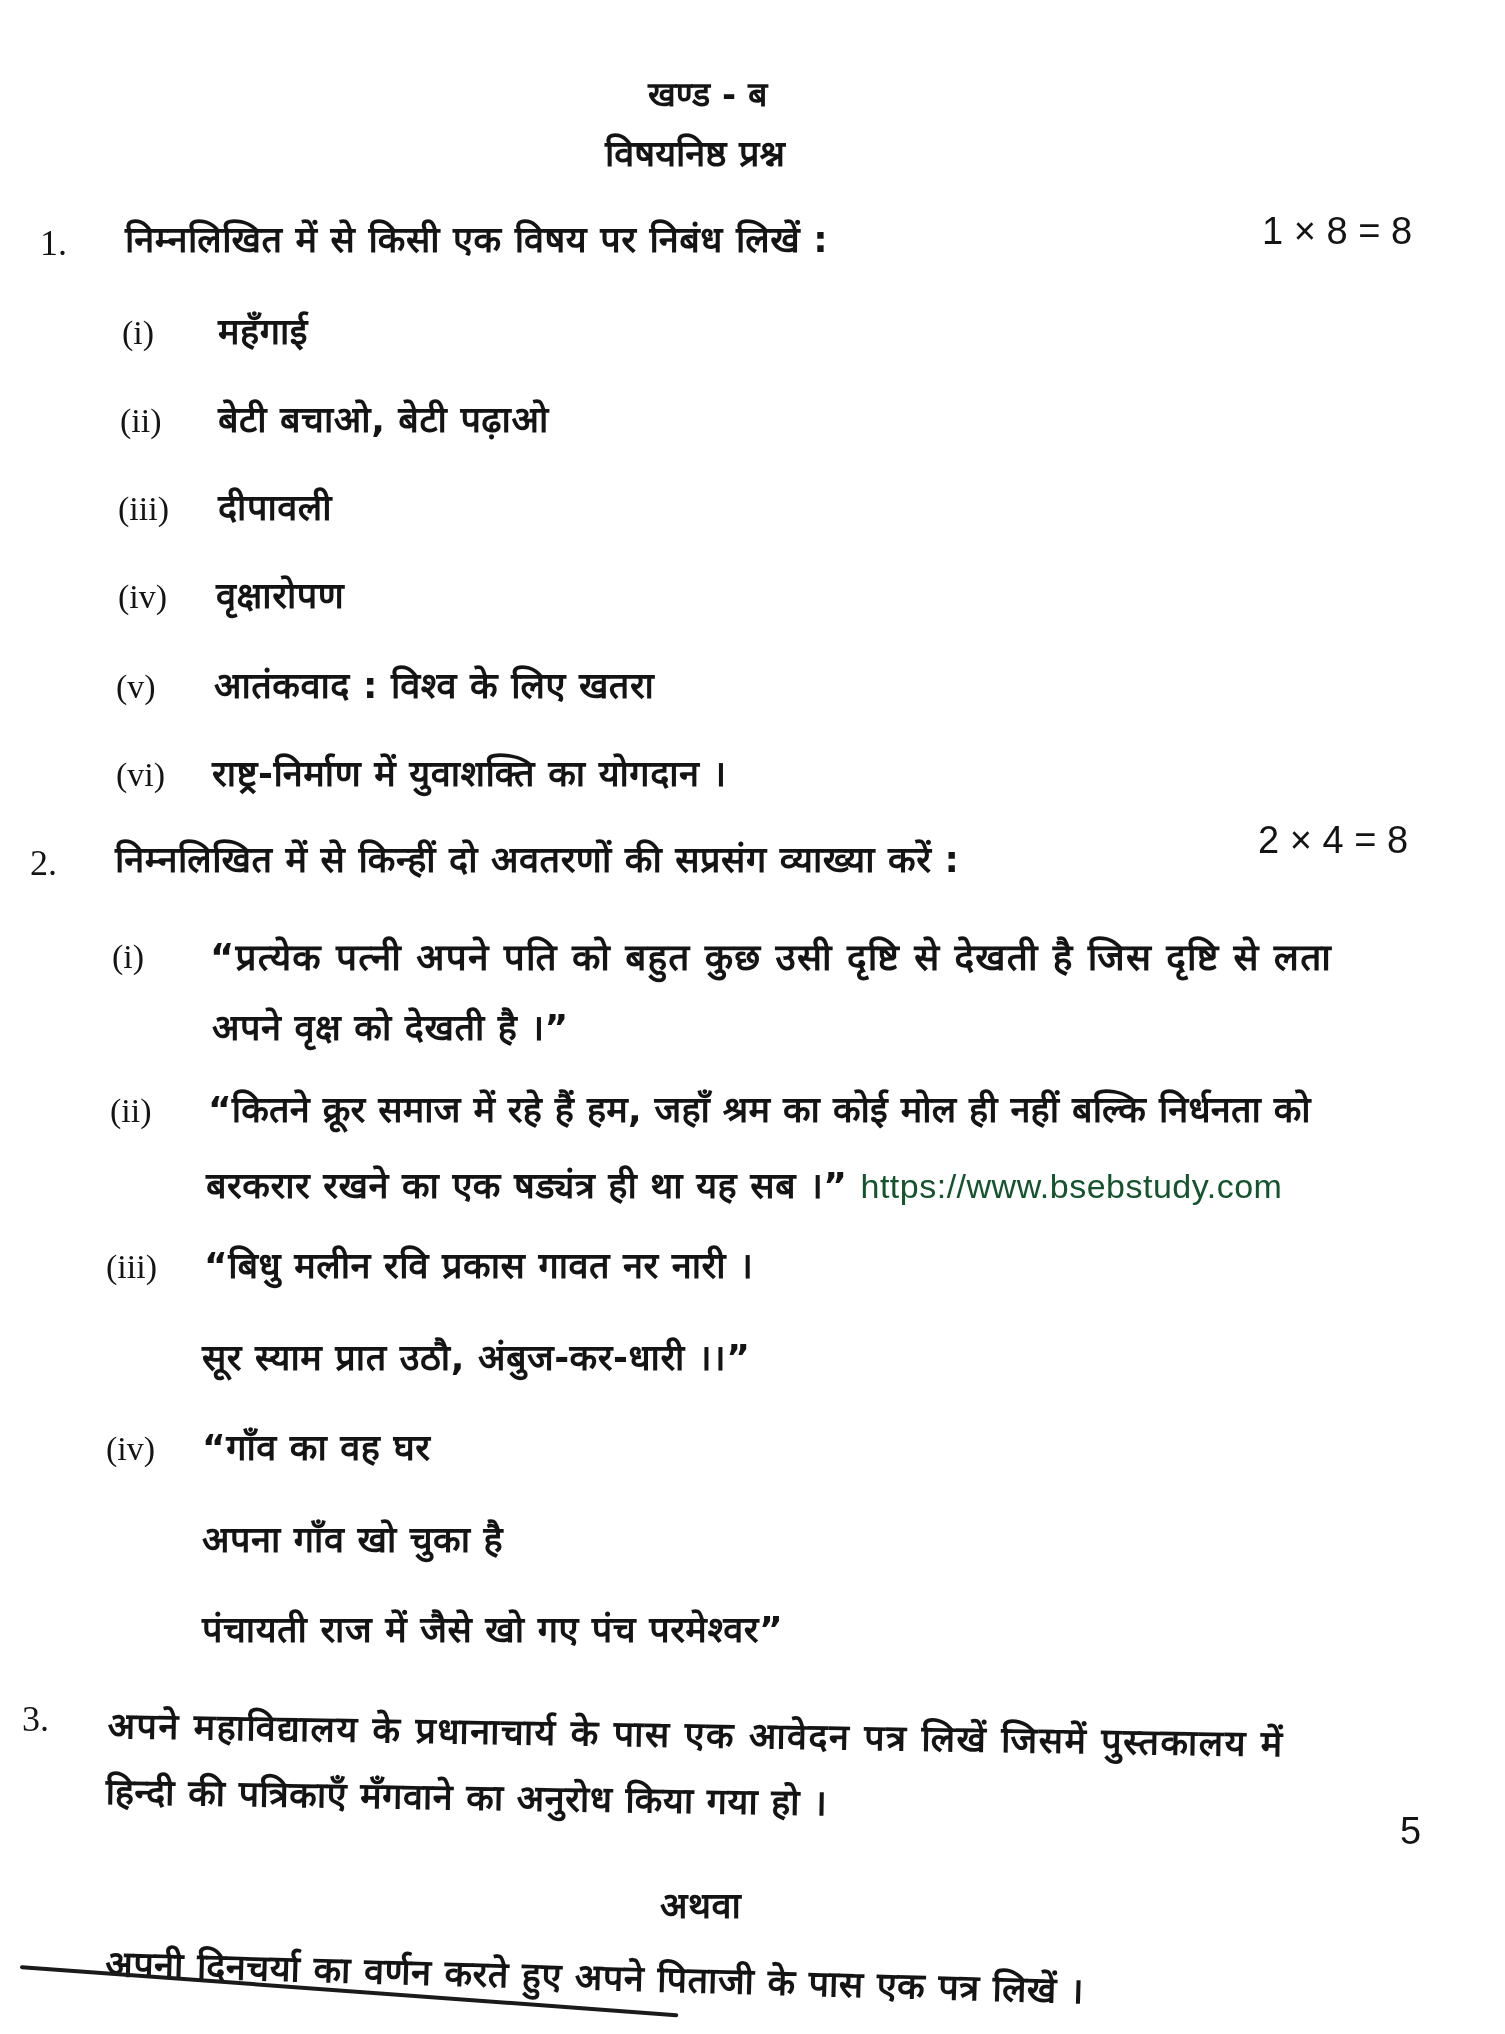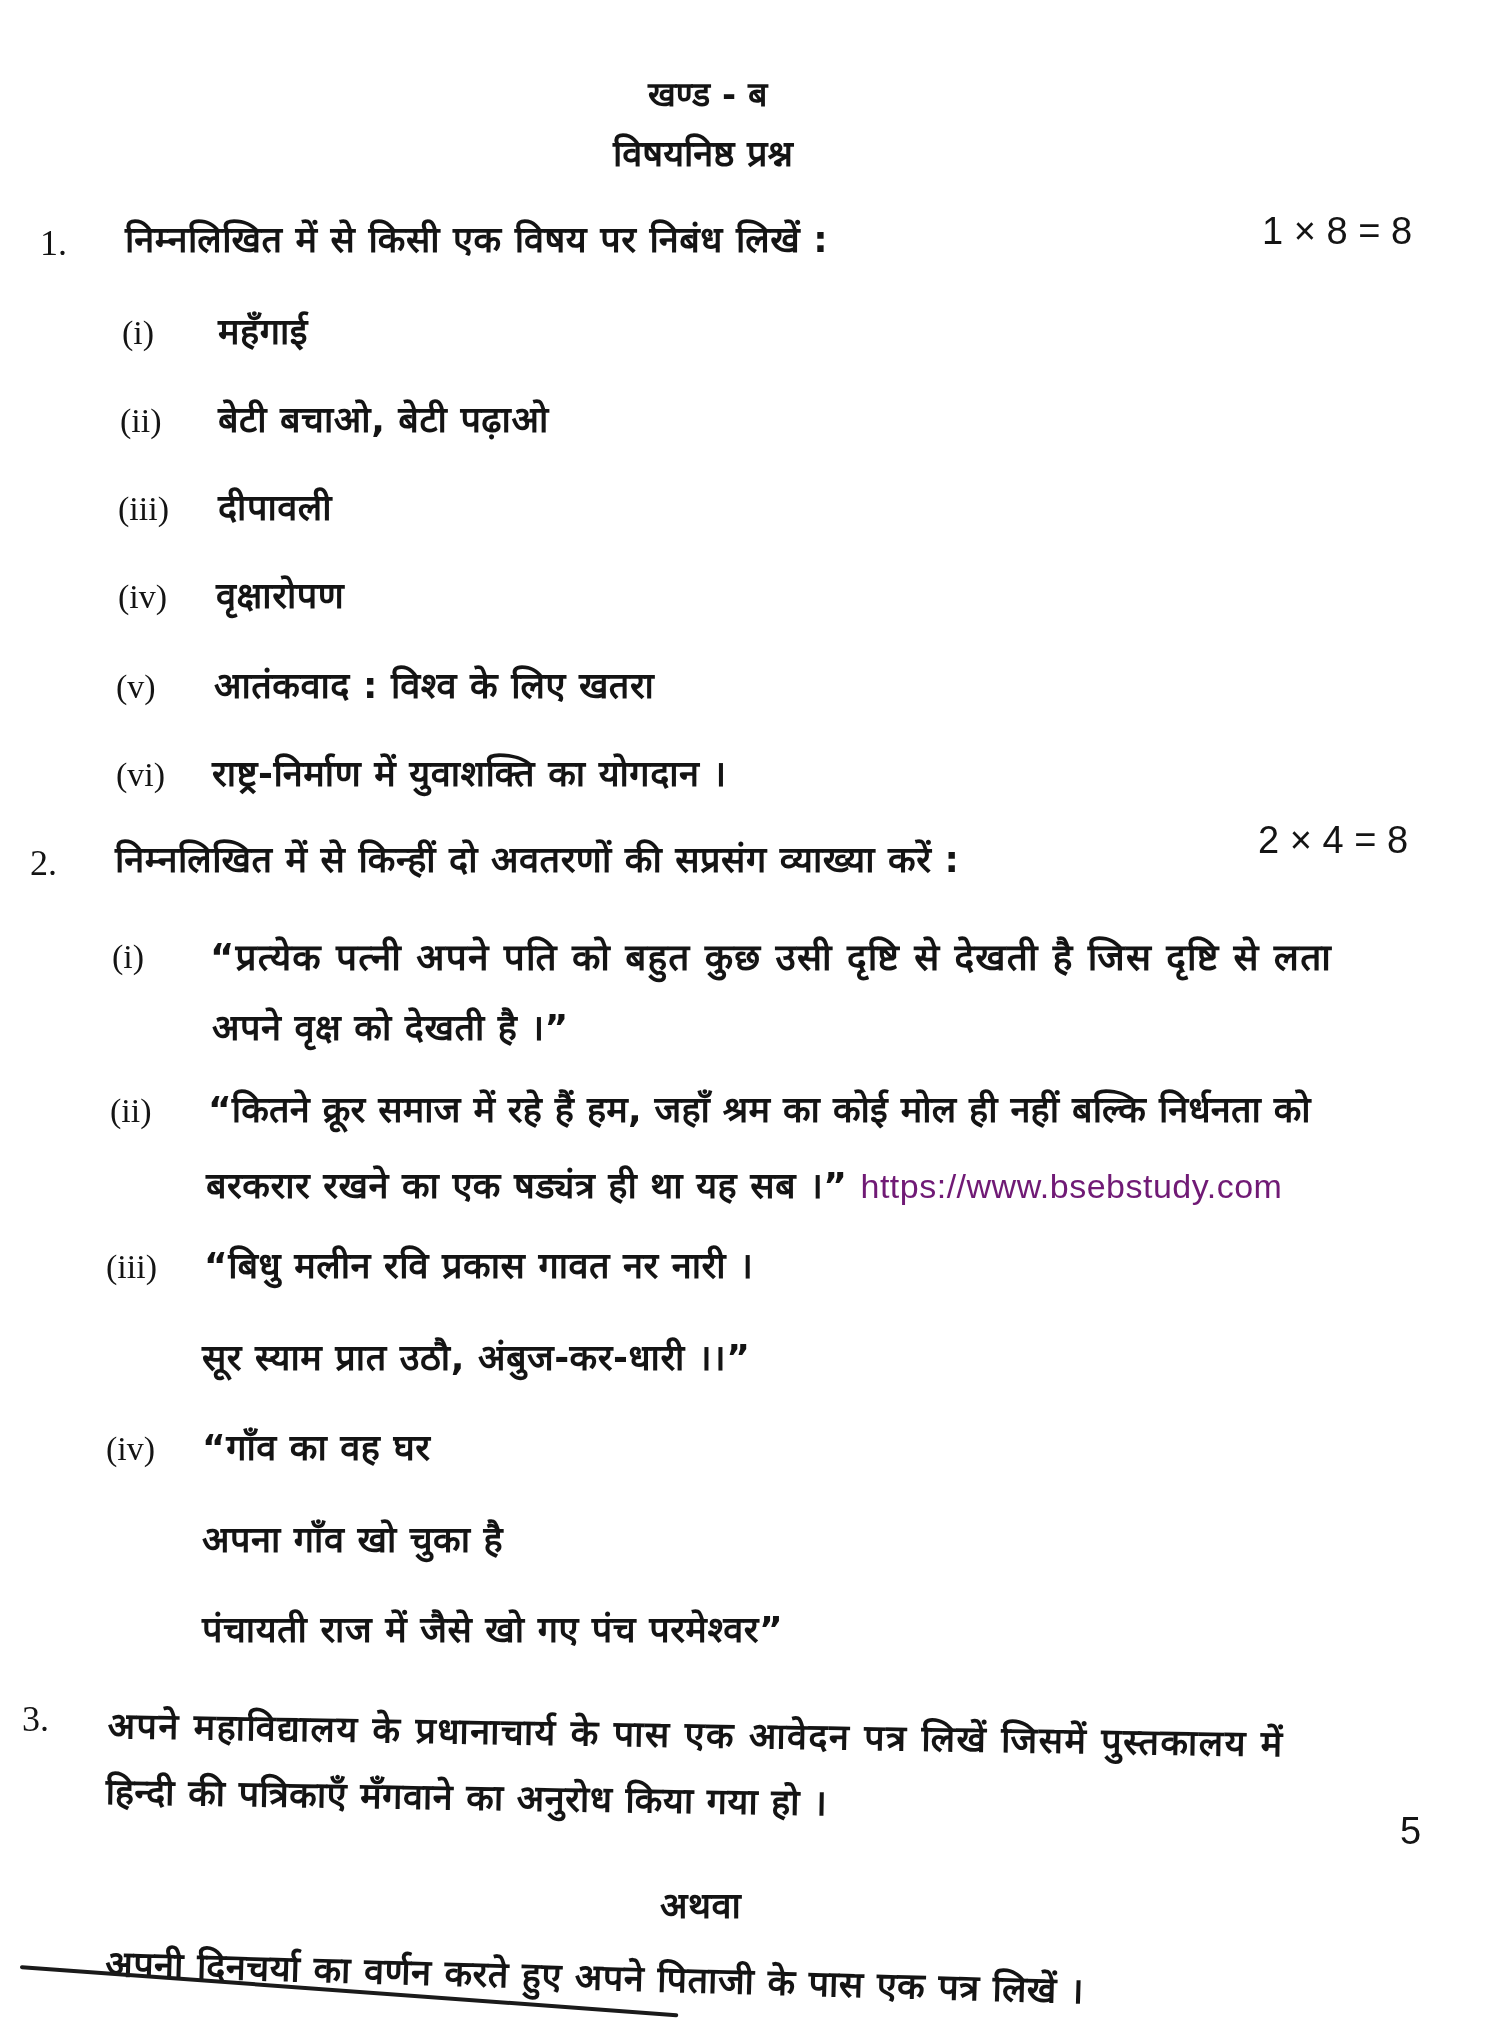--- a/index.html
+++ b/index.html
@@ -7,22 +7,22 @@
     width: 1505px; height: 2034px; position: relative; overflow: hidden;
     font-family: "DejaVu Sans", "Liberation Sans", sans-serif;
     color: #141414;
   }
   .abs { position: absolute; white-space: nowrap; }
   .hi { font-size: 36px; font-weight: bold; letter-spacing: 0.5px; }
   .num { font-family: "Liberation Serif", "DejaVu Serif", serif; font-size: 36px; }
   .roman { font-family: "Liberation Serif", "DejaVu Serif", serif; font-size: 34px; }
   .marks { font-family: "Liberation Sans", "DejaVu Sans", sans-serif; font-size: 38px; }
   .section-title { font-size: 34px; font-weight: bold; }
-  .subtitle { font-size: 36px; font-weight: bold; margin-left: 8px; }
-  .url { font-family: "Liberation Sans", "DejaVu Sans", sans-serif; font-size: 34px; font-weight: normal; color: #701a75; }
+  .subtitle { font-size: 36px; font-weight: bold; }
+  .url { font-family: "Liberation Sans", "DejaVu Sans", sans-serif; font-size: 34px; font-weight: normal; color: #14532d; }
   .rule {
     position: absolute; left: 20px; top: 1965px; width: 660px; height: 4px;
     background: #1a1a1a; transform-origin: left center; transform: rotate(4.2deg);
     border-radius: 2px;
   }
 </style>
 </head>
 <body>
 
 <div class="abs section-title" style="left:648px; top:28px;margin-top:42px;">खण्ड - ब</div>

